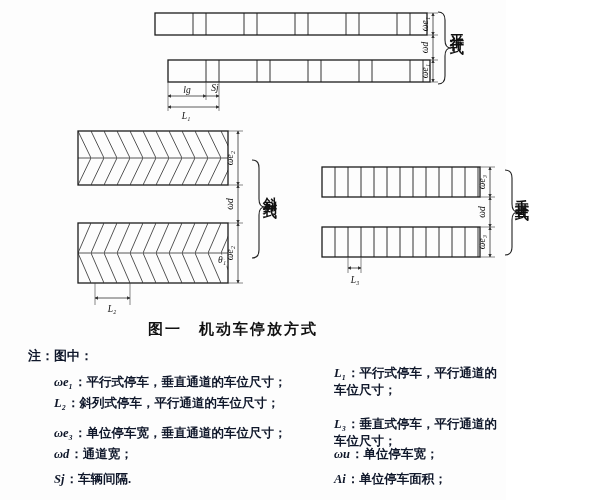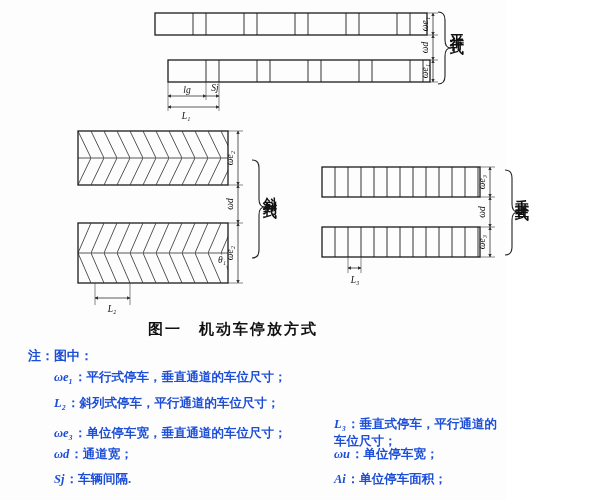--- a/index.html
+++ b/index.html
@@ -12,21 +12,21 @@
   .divider{stroke:#1c1c1c;stroke-width:0.9;fill:none;}
   .ext{stroke:#3a3a3a;stroke-width:0.6;fill:none;}
   .dim{stroke:#333;stroke-width:0.8;fill:none;}
   .brace{fill:none;stroke:#222;stroke-width:1.1;}
   .dimlabel{font:italic 9.5px "Liberation Serif","DejaVu Serif",serif;fill:#111;}
   .vlabel{font-size:14px;font-weight:600;fill:#111;writing-mode:vertical-rl;text-orientation:upright;letter-spacing:4px;font-family:"Liberation Serif","DejaVu Serif",serif;}
 
   
   .fig-title{text-align:center;font-weight:700;font-size:15px;letter-spacing:2px;color:#111;
              font-family:"Liberation Serif","DejaVu Serif",serif;transform:translateX(-20px);margin-top:2px;}
-  .notes{font-family:"Liberation Serif","DejaVu Serif",serif;font-weight:700;color:#1d4ed8;font-size:12.5px;}
+  .notes{font-family:"Liberation Serif","DejaVu Serif",serif;font-weight:700;color:#0f172a;font-size:12.5px;}
   .note-heading{padding-left:28px;margin-top:8px;font-size:13px;}
   .note-row{display:grid;grid-template-columns:280px 1fr;padding-left:54px;height:25.5px;align-items:center;}
   .sym{font-style:italic;margin-right:1px;}
 </style>
 </head>
 <body>
 
 <div class="page">
 
   <svg width="607" height="314" viewBox="0 0 607 314">
@@ -118,20 +118,21 @@
 
   
   <div class="fig-title">图一　机动车停放方式</div>
 
   
   <div class="notes">
     <div class="note-heading">注：图中：</div>
 
     <div class="note-row">
       <div><span class="sym">ωe₁</span><span>：平行式停车，垂直通道的车位尺寸；</span></div>
+      <div><span class="sym">L₁</span><span>：平行式停车，平行通道的车位尺寸；</span></div>
     </div>
     <div class="note-row">
       <div><span class="sym">L₂</span><span>：斜列式停车，平行通道的车位尺寸；</span></div>
     </div>
     <div class="note-row">
       <div><span class="sym">ωe₃</span><span>：单位停车宽，垂直通道的车位尺寸；</span></div>
       <div><span class="sym">L₃</span><span>：垂直式停车，平行通道的车位尺寸；</span></div>
     </div>
     <div class="note-row">
       <div><span class="sym">ωd</span><span>：通道宽；</span></div>

